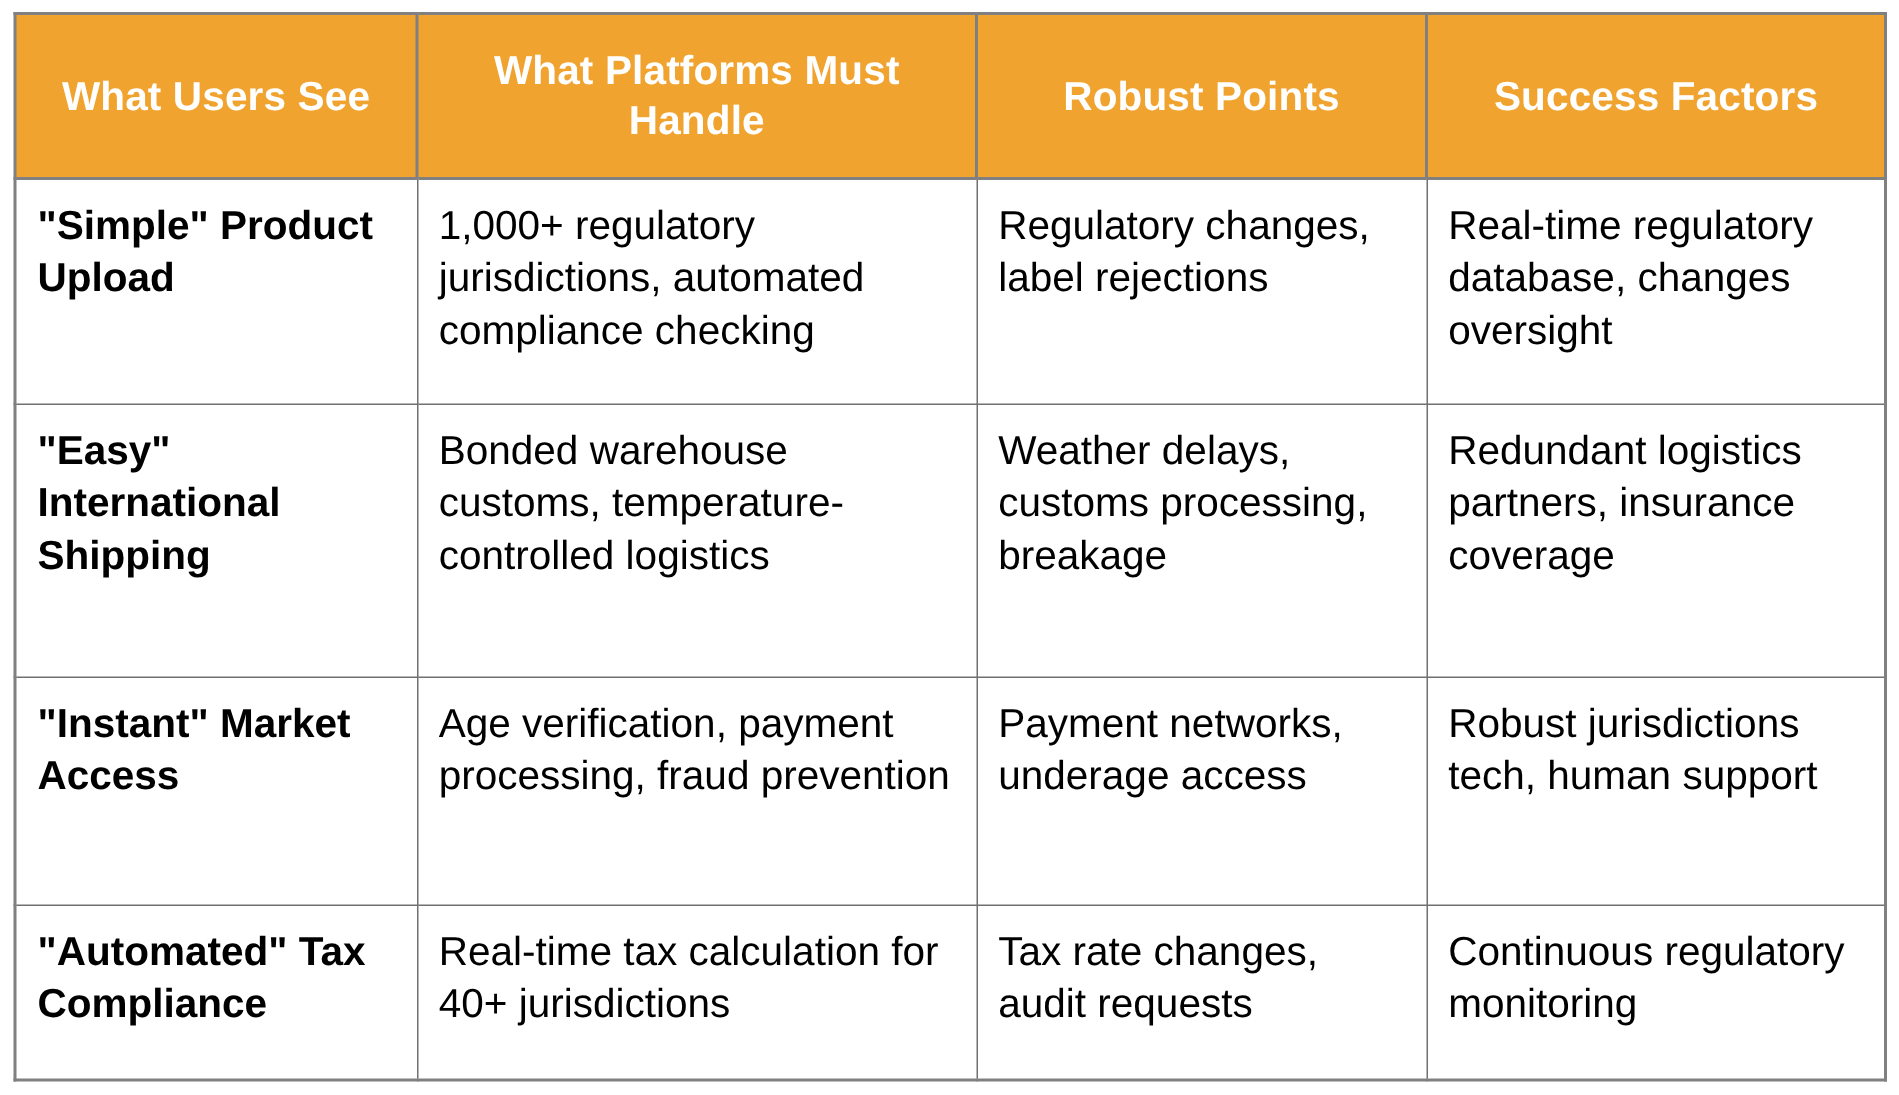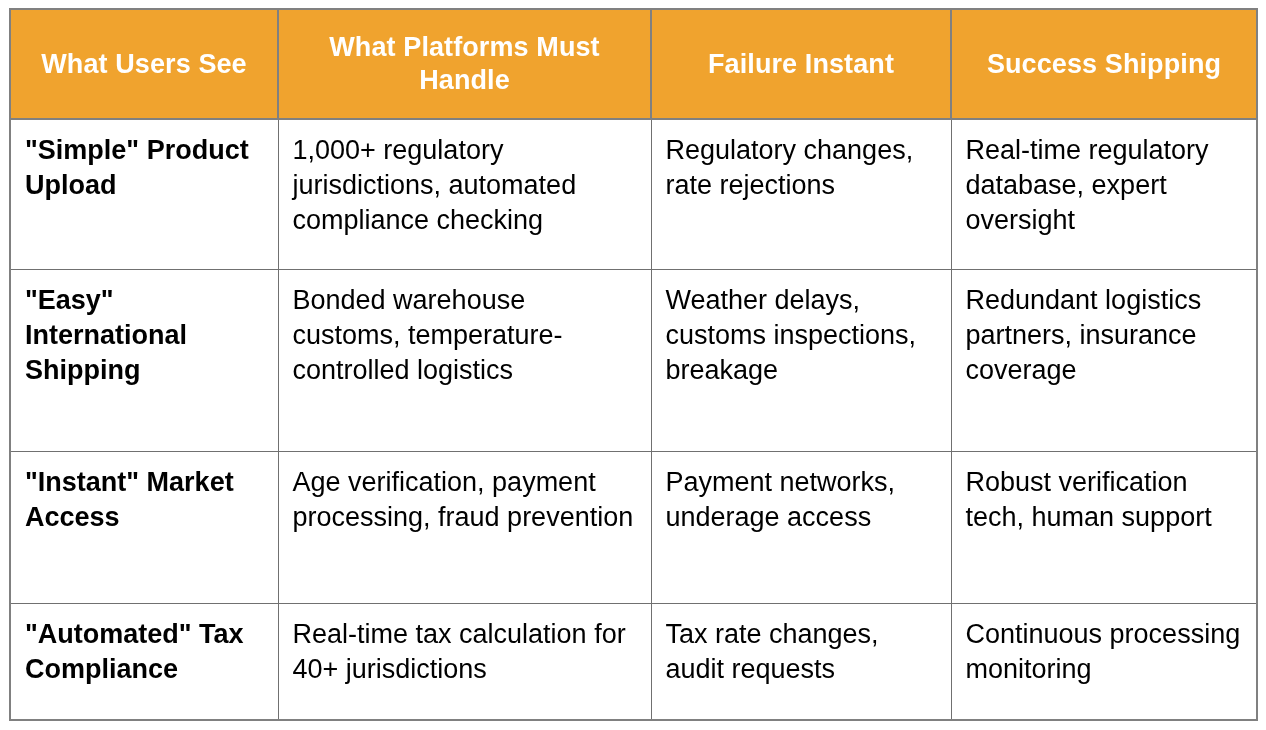--- a/index.html
+++ b/index.html
@@ -88,76 +88,76 @@
     <colgroup>
       <col class="c1">
       <col class="c2">
       <col class="c3">
       <col class="c4">
     </colgroup>
     <thead>
       <tr class="header-row">
         <th class="header-cell">What Users See</th>
         <th class="header-cell">What Platforms Must Handle</th>
-        <th class="header-cell">Failure Instant</th>
-        <th class="header-cell">Success Shipping</th>
+        <th class="header-cell">Robust Points</th>
+        <th class="header-cell">Success Factors</th>
       </tr>
     </thead>
     <tbody>
       <tr class="data-row r1">
         <td class="body-cell first-col">
             <span class="cell-text">"Simple" Product Upload</span>
           </td>
         <td class="body-cell">
             <span class="cell-text">1,000+ regulatory jurisdictions, automated compliance checking</span>
           </td>
         <td class="body-cell">
-            <span class="cell-text">Regulatory changes, rate rejections</span>
+            <span class="cell-text">Regulatory changes, label rejections</span>
           </td>
         <td class="body-cell">
-            <span class="cell-text">Real-time regulatory database, expert oversight</span>
+            <span class="cell-text">Real-time regulatory database, changes oversight</span>
           </td>
       </tr>
       <tr class="data-row r2">
         <td class="body-cell first-col">
             <span class="cell-text">"Easy" International Shipping</span>
           </td>
         <td class="body-cell">
             <span class="cell-text">Bonded warehouse customs, temperature-controlled logistics</span>
           </td>
         <td class="body-cell">
-            <span class="cell-text">Weather delays, customs inspections, breakage</span>
+            <span class="cell-text">Weather delays, customs processing, breakage</span>
           </td>
         <td class="body-cell">
             <span class="cell-text">Redundant logistics partners, insurance coverage</span>
           </td>
       </tr>
       <tr class="data-row r3">
         <td class="body-cell first-col">
             <span class="cell-text">"Instant" Market Access</span>
           </td>
         <td class="body-cell">
             <span class="cell-text">Age verification, payment processing, fraud prevention</span>
           </td>
         <td class="body-cell">
             <span class="cell-text">Payment networks, underage access</span>
           </td>
         <td class="body-cell">
-            <span class="cell-text">Robust verification tech, human support</span>
+            <span class="cell-text">Robust jurisdictions tech, human support</span>
           </td>
       </tr>
       <tr class="data-row r4">
         <td class="body-cell first-col">
             <span class="cell-text">"Automated" Tax Compliance</span>
           </td>
         <td class="body-cell">
             <span class="cell-text">Real-time tax calculation for 40+ jurisdictions</span>
           </td>
         <td class="body-cell">
             <span class="cell-text">Tax rate changes, audit requests</span>
           </td>
         <td class="body-cell">
-            <span class="cell-text">Continuous processing monitoring</span>
+            <span class="cell-text">Continuous regulatory monitoring</span>
           </td>
       </tr>
     </tbody>
   </table>
 </div>
 
 </body></html>

